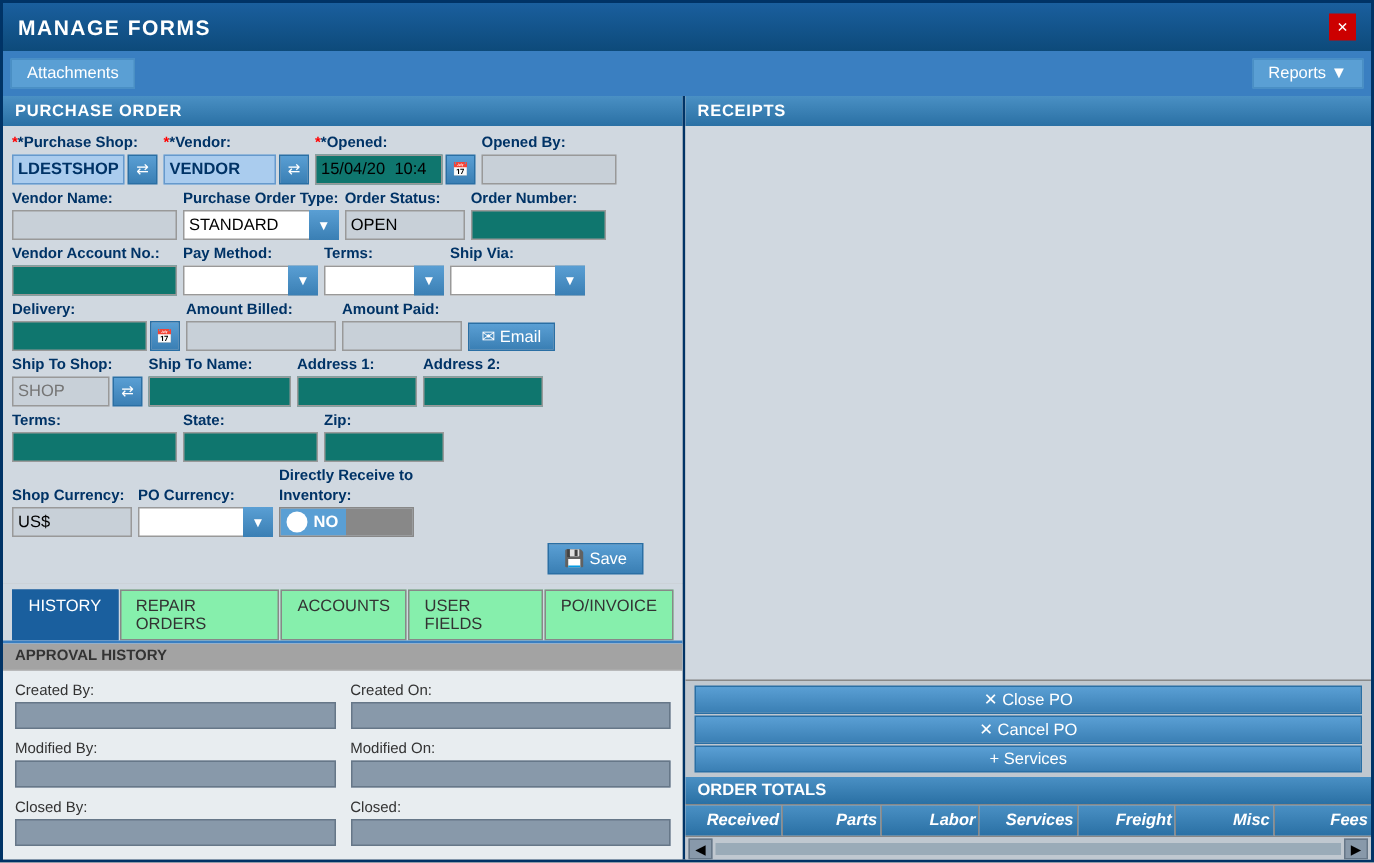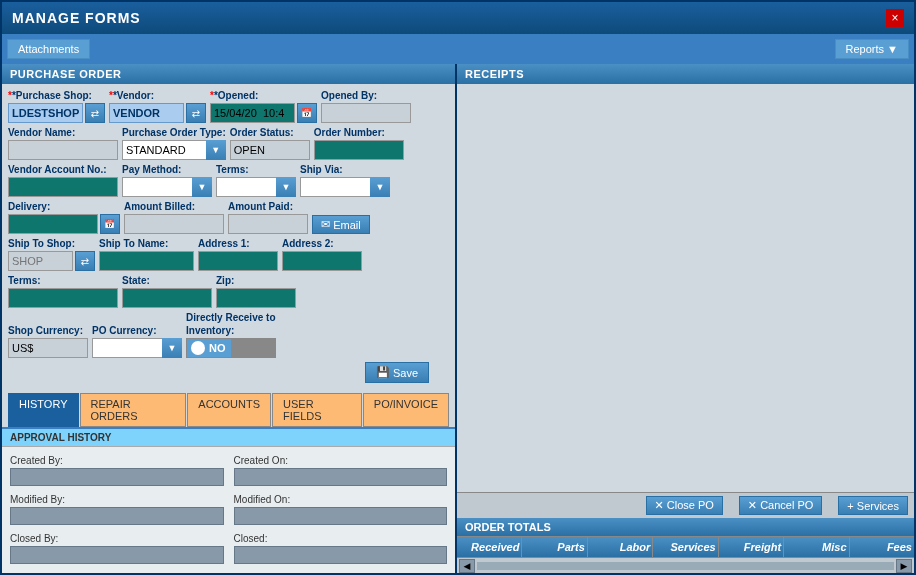--- a/index.html
+++ b/index.html
@@ -42,35 +42,35 @@
     .select-arrow { position: absolute; right: 0; top: 0; height: 20px; width: 20px; background: linear-gradient(to bottom, #5a9fd4, #3a7fb4); display: flex; align-items: center; justify-content: center; color: white; font-size: 9px; pointer-events: none; }
 
     .toggle-no { background: linear-gradient(to right, #5a9fd4 50%, #888 50%); color: white; padding: 2px 8px 2px 4px; font-size: 11px; font-weight: bold; border: 1px solid #888; cursor: pointer; display: inline-flex; align-items: center; }
     .toggle-circle { width: 14px; height: 14px; background: white; border-radius: 50%; margin-right: 4px; display: inline-block; }
 
     .email-btn { background: linear-gradient(to bottom, #5a9fd4, #3a7fb4); color: white; border: 1px solid #2a6fa4; padding: 2px 8px; cursor: pointer; font-size: 11px; display: flex; align-items: center; gap: 3px; }
     .save-btn { background: linear-gradient(to bottom, #5a9fd4, #3a7fb4); color: white; border: 1px solid #2a6fa4; padding: 3px 10px; cursor: pointer; font-size: 11px; display: flex; align-items: center; gap: 3px; float: right; margin-right: 10px; }
 
     .tabs-section { background: #d0d8e0; flex-shrink: 0; }
     .tabs-row { display: flex; gap: 1px; padding: 4px 6px 0; }
-    .tab { padding: 4px 10px; cursor: pointer; font-size: 11px; border: 1px solid #888; background: #fdba74; color: #333; }
+    .tab { padding: 4px 10px; cursor: pointer; font-size: 11px; border: 1px solid #888; background: #86efac; color: #333; }
     .tab.active { background: #1a5f9e; color: white; border-color: #1a5f9e; }
 
     .history-section { background: #e8edf0; border-top: 2px solid #3a7fc1; flex: 1; overflow: hidden; display: flex; flex-direction: column; }
-    .history-sub-header { background: #7dd3fc; padding: 3px 8px; font-size: 10px; font-weight: bold; color: #333; border-bottom: 1px solid #aaa; }
+    .history-sub-header { background: #a3a3a3; padding: 3px 8px; font-size: 10px; font-weight: bold; color: #333; border-bottom: 1px solid #aaa; }
 
     .history-content { padding: 8px; flex: 1; }
     .history-row { display: flex; gap: 10px; margin-bottom: 8px; }
     .history-group { display: flex; flex-direction: column; gap: 2px; flex: 1; }
     .history-label { color: #333; font-size: 10px; }
     .history-input { height: 18px; background: #8899aa; border: 1px solid #667788; width: 100%; }
 
     .receipts-section { flex: 1; background: #d0d8e0; }
 
-    .bottom-bar { background: #c0c8d0; border-top: 1px solid #888; padding: 3px 6px; display: flex; justify-content: flex-end; gap: 16px; flex-shrink: 0; }
+    .bottom-bar { background: #c0c8d0; border-top: 1px solid #888; padding: 3px 6px; display: flex; justify-content: flex-end; gap: 1px; flex-shrink: 0; flex-direction: column; }
     .close-po-btn { background: linear-gradient(to bottom, #5a9fd4, #3a7fb4); color: white; border: 1px solid #2a6fa4; padding: 2px 8px; cursor: pointer; font-size: 11px; }
     .cancel-po-btn { background: linear-gradient(to bottom, #5a9fd4, #3a7fb4); color: white; border: 1px solid #2a6fa4; padding: 2px 8px; cursor: pointer; font-size: 11px; }
     .receive-btn { background: linear-gradient(to bottom, #5a9fd4, #3a7fb4); color: white; border: 1px solid #2a6fa4; padding: 2px 8px; cursor: pointer; font-size: 11px; }
 
     .order-totals-section { background: #c0c8d0; flex-shrink: 0; }
     .order-totals-header { background: linear-gradient(to bottom, #4a90c4, #2a70a4); color: white; padding: 3px 8px; font-weight: bold; font-size: 11px; }
     .order-totals-table { display: flex; border-top: 1px solid #888; }
     .totals-col { flex: 1; text-align: right; padding: 4px 2px; border-right: 1px solid #888; font-weight: bold; color: white; background: linear-gradient(to bottom, #4a90c4, #2a70a4); font-size: 11px; cursor: pointer; font-style: italic; }
     .totals-col:last-child { border-right: none; }
 

